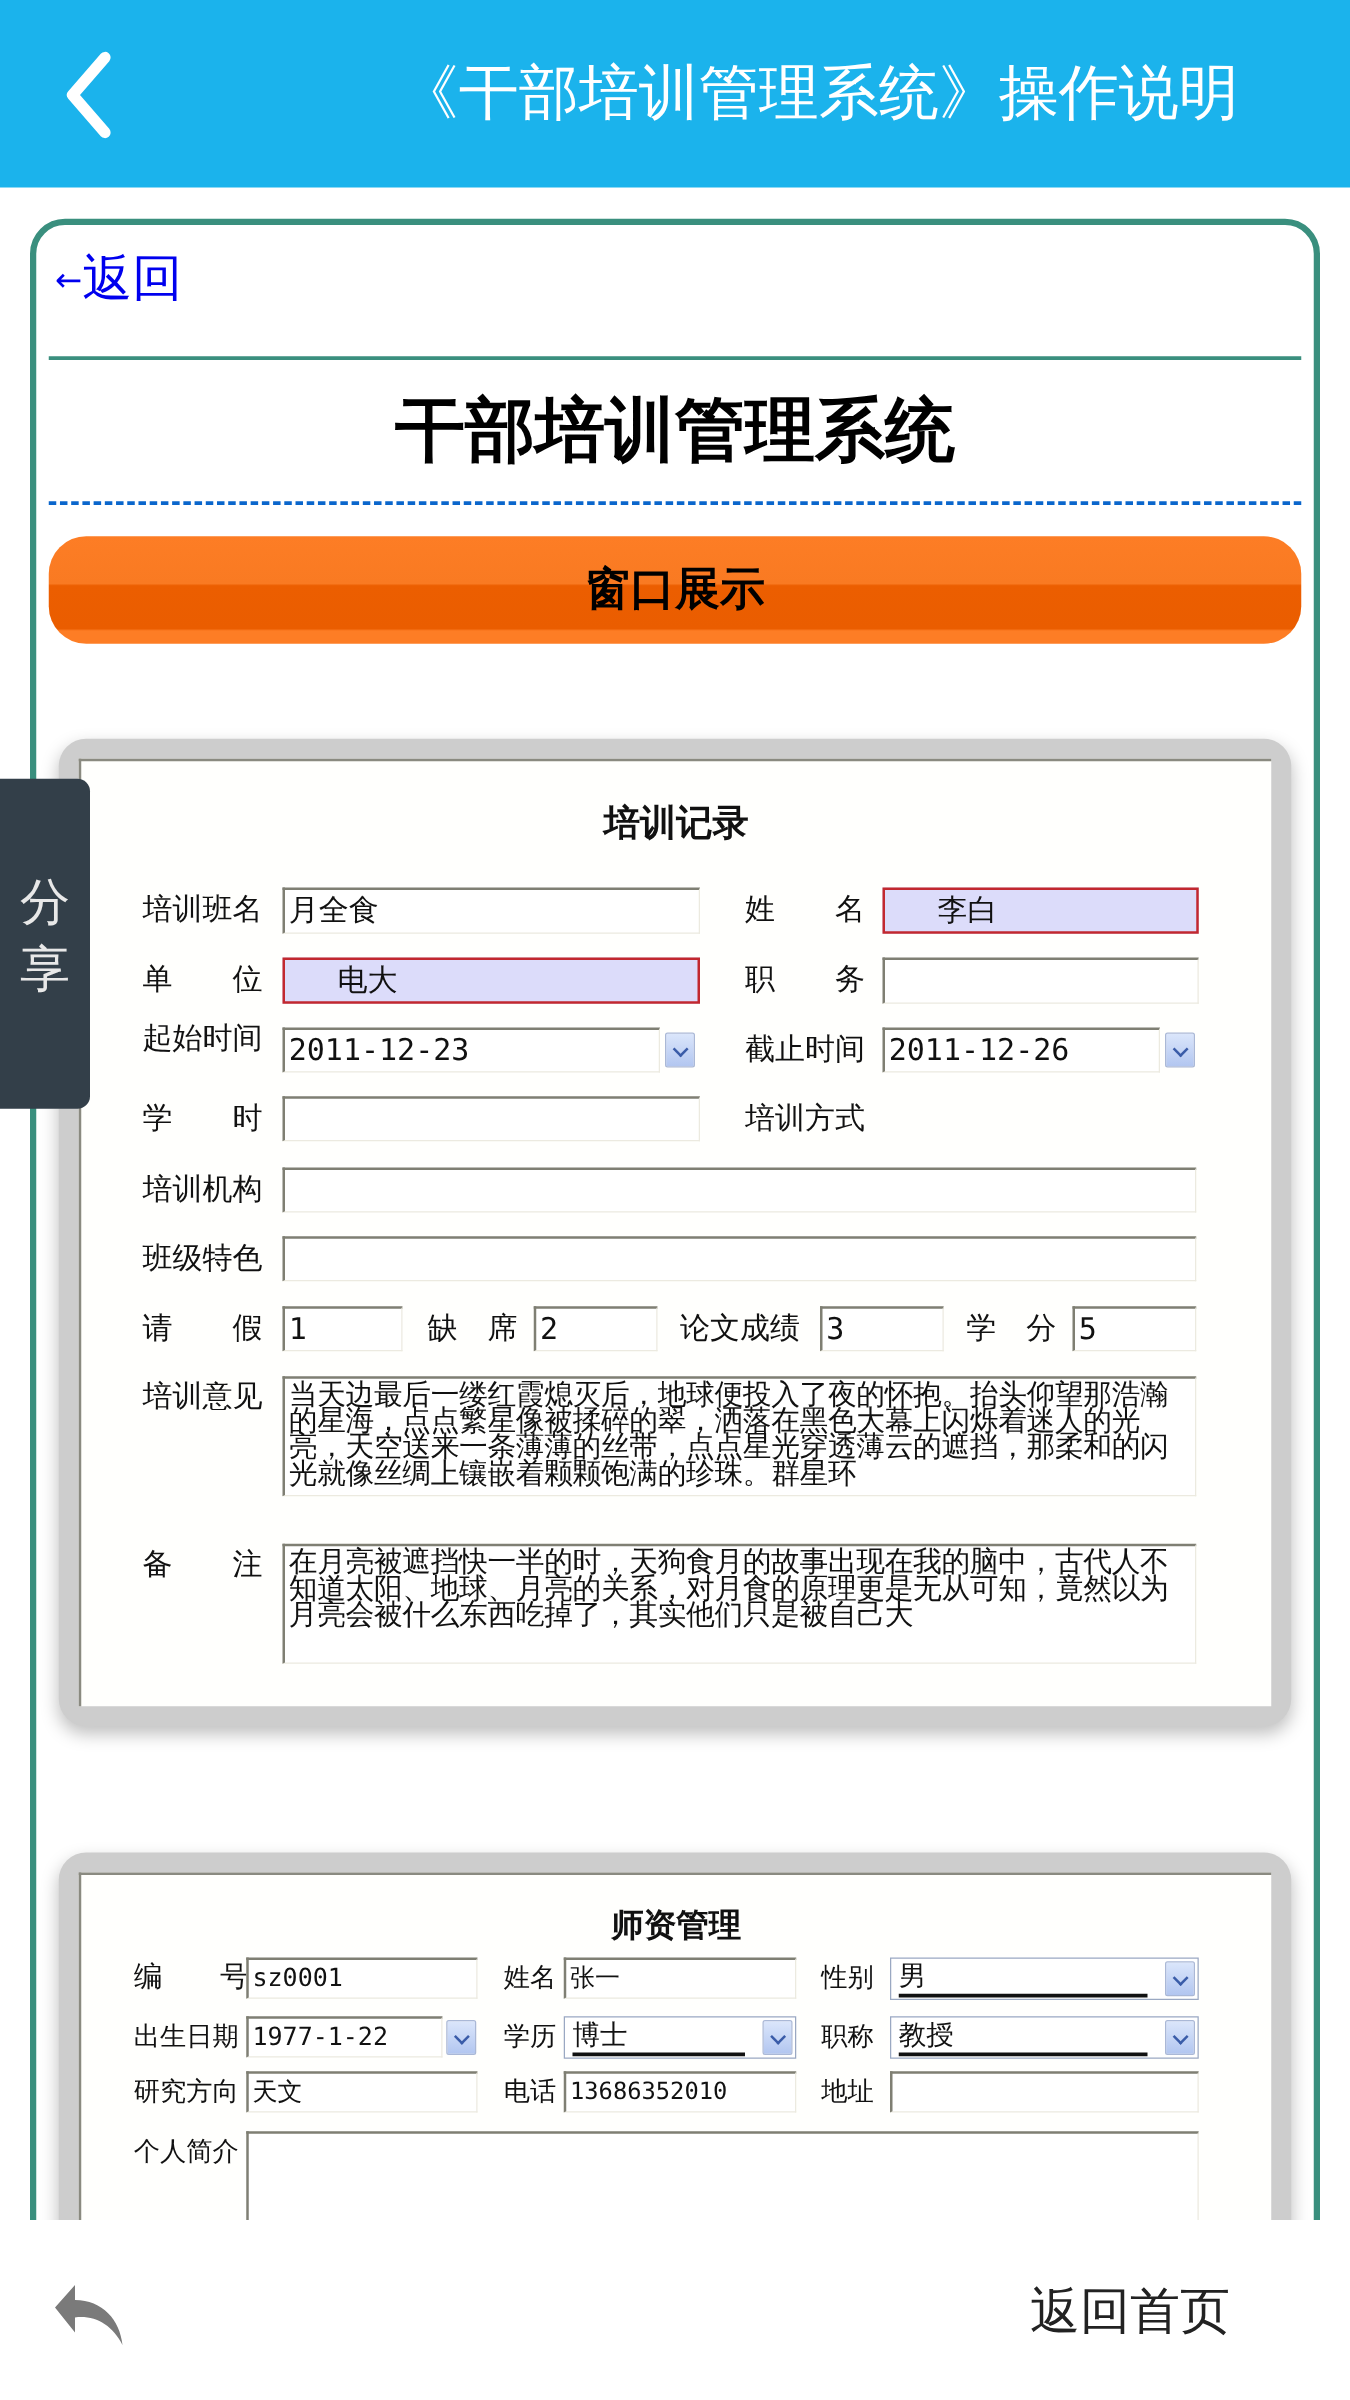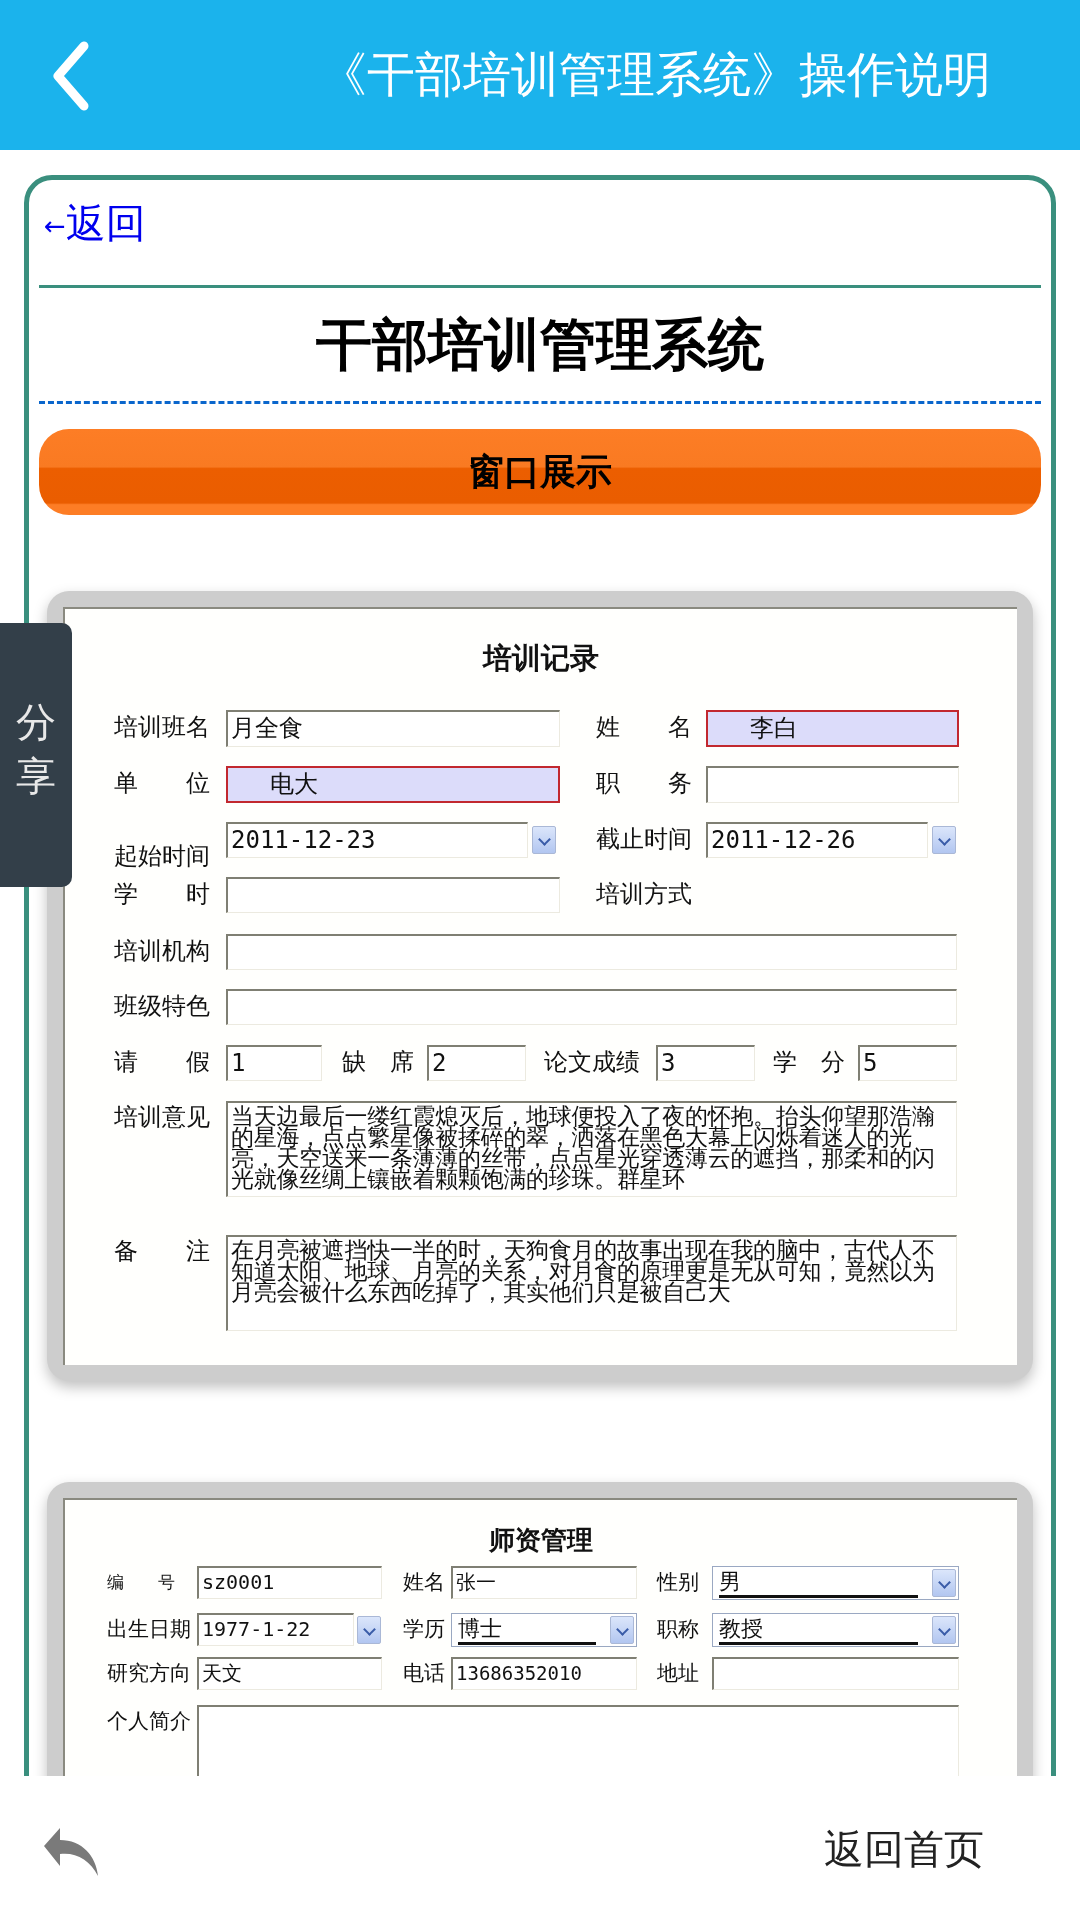--- a/index.html
+++ b/index.html
@@ -87,21 +87,21 @@
     <div class="lbl" style="left:49px; top:100px;">培训班名</div>
     <div class="inp cjk" style="left:161px; top:101px; width:334px; height:37px;">月全食</div>
     <div class="lbl" style="left:531px; top:100px;">姓　　名</div>
     <div class="inp cjk req" style="left:641px; top:101px; width:253px; height:37px;">李白</div>
 
     <div class="lbl" style="left:49px; top:156px;">单　　位</div>
     <div class="inp cjk req" style="left:161px; top:157px; width:334px; height:37px;">电大</div>
     <div class="lbl" style="left:531px; top:156px;">职　　务</div>
     <div class="inp cjk" style="left:641px; top:157px; width:253px; height:37px;"></div>
 
-    <div class="lbl" style="left:49px; top:229px;">起始时间</div>
+    <div class="lbl" style="left:49px; top:203px;">起始时间</div>
     <div class="inp" style="left:161px; top:213px; width:302px; height:36px;">2011-12-23</div>
     <div class="sel-arrow" style="left:467px; top:217px;"></div>
     <div class="lbl" style="left:531px; top:212px;">截止时间</div>
     <div class="inp" style="left:641px; top:213px; width:222px; height:36px;">2011-12-26</div>
     <div class="sel-arrow" style="left:867px; top:217px;"></div>
 
     <div class="lbl" style="left:49px; top:267px;">学　　时</div>
     <div class="inp" style="left:161px; top:268px; width:334px; height:36px;"></div>
     <div class="lbl" style="left:531px; top:267px;">培训方式</div>
 
@@ -125,21 +125,21 @@
 
     <div class="lbl" style="left:49px; top:624px;">备　　注</div>
     <div class="txa" style="left:161px; top:626px; width:731px; height:96px;">在月亮被遮挡快一半的时，天狗食月的故事出现在我的脑中，古代人不知道太阳、地球、月亮的关系，对月食的原理更是无从可知，竟然以为月亮会被什么东西吃掉了，其实他们只是被自己大</div>
   </div>
 </div>
 
 <div class="shot shot2">
   <div class="inner">
     <div class="form-title" style="top:23px; font-size:26px;">师资管理</div>
 
-    <div class="lbl" style="left:42px; top:64px; font-size:17px;">编　　号</div>
+    <div class="lbl" style="left:42px; top:64px; font-size:23px;">编　　号</div>
     <div class="inp" style="left:132px; top:66px; width:185px; height:33px; font-size:20px; line-height:29px;">sz0001</div>
     <div class="lbl" style="left:338px; top:64px; font-size:21px;">姓名</div>
     <div class="inp cjk" style="left:386px; top:66px; width:186px; height:33px; font-size:20px; line-height:29px;">张一</div>
     <div class="lbl" style="left:592px; top:64px; font-size:21px;">性别</div>
     <div class="xsel" style="left:647px; top:66px; width:247px; height:34px;">
       <span class="val">男</span>
       <span class="sel-arrow"></span>
     </div>
 
     <div class="lbl" style="left:42px; top:111px; font-size:21px;">出生日期</div>

